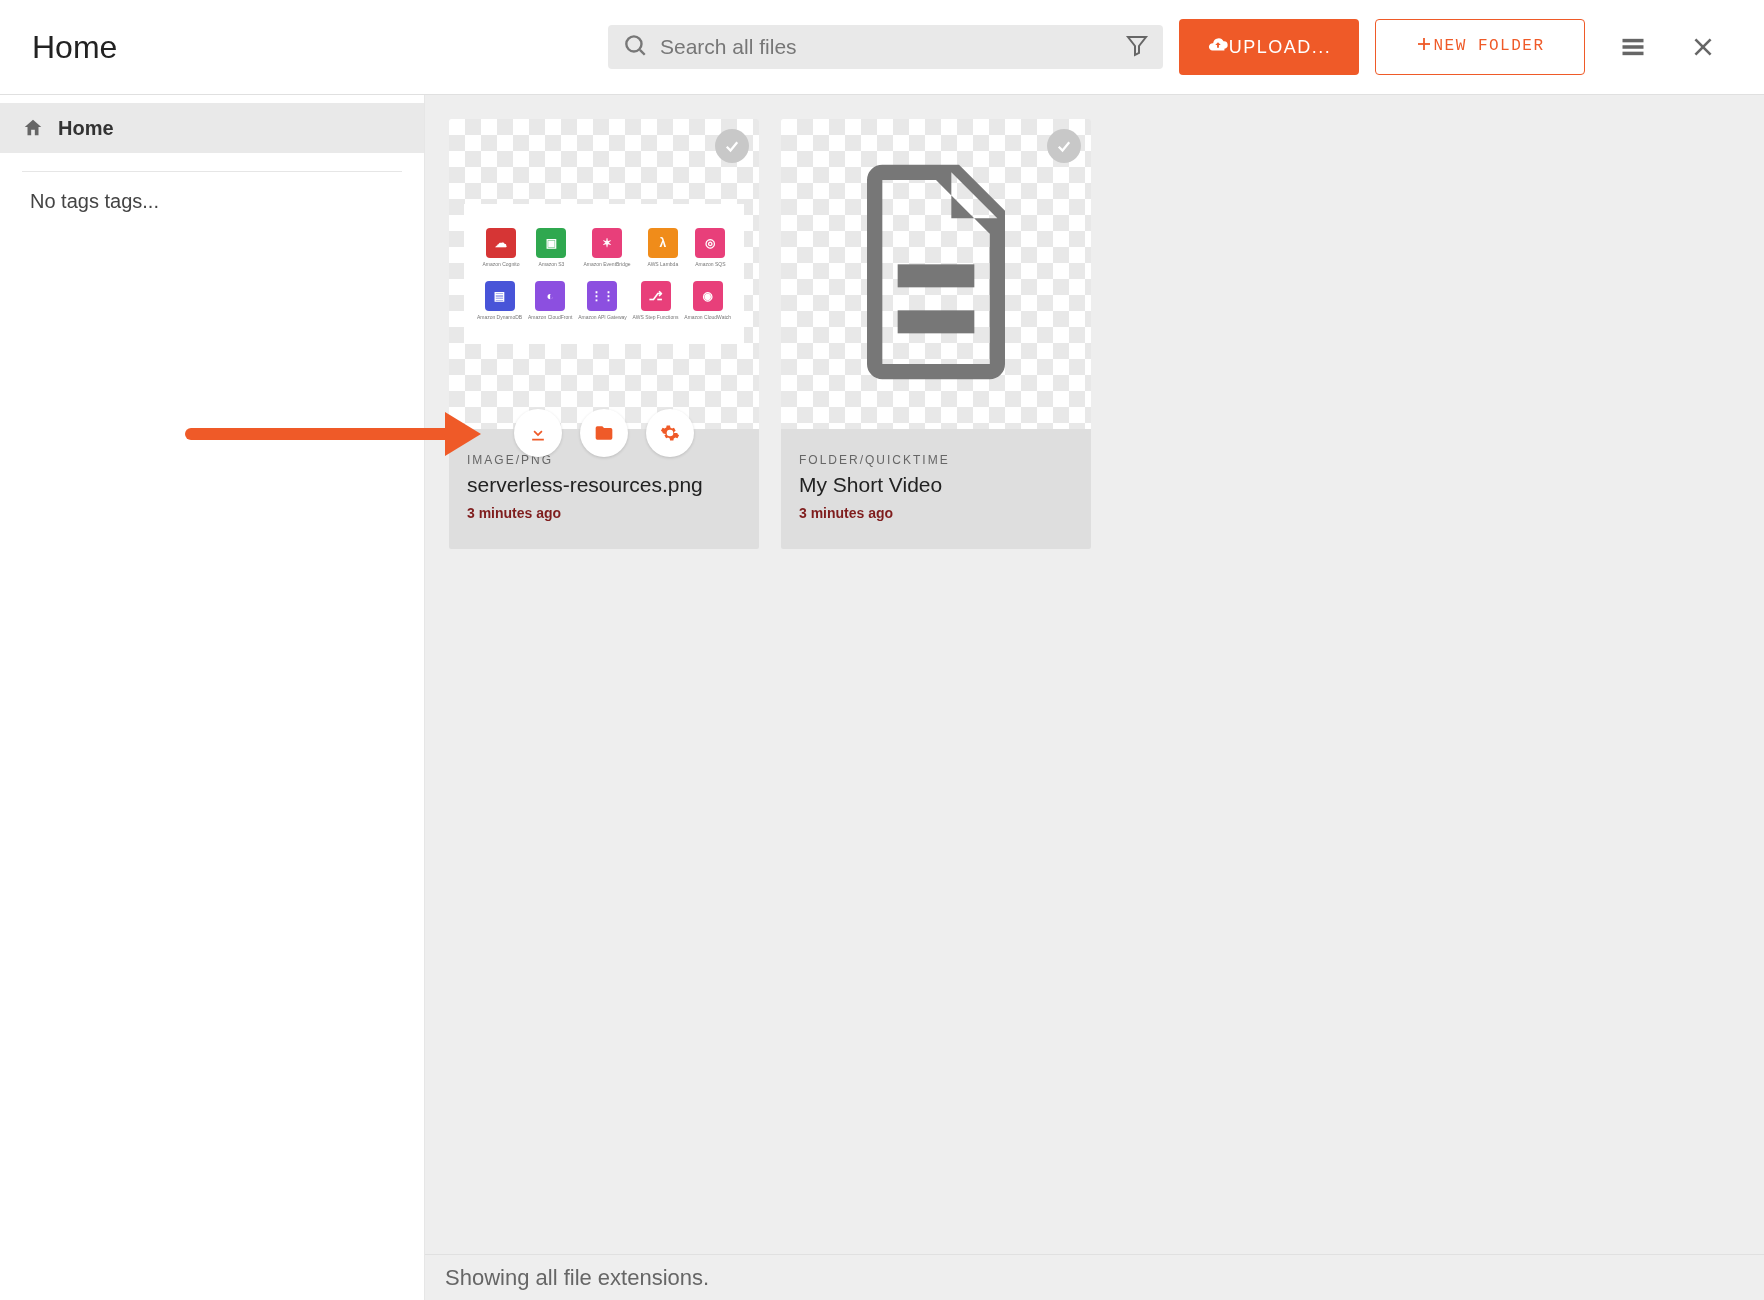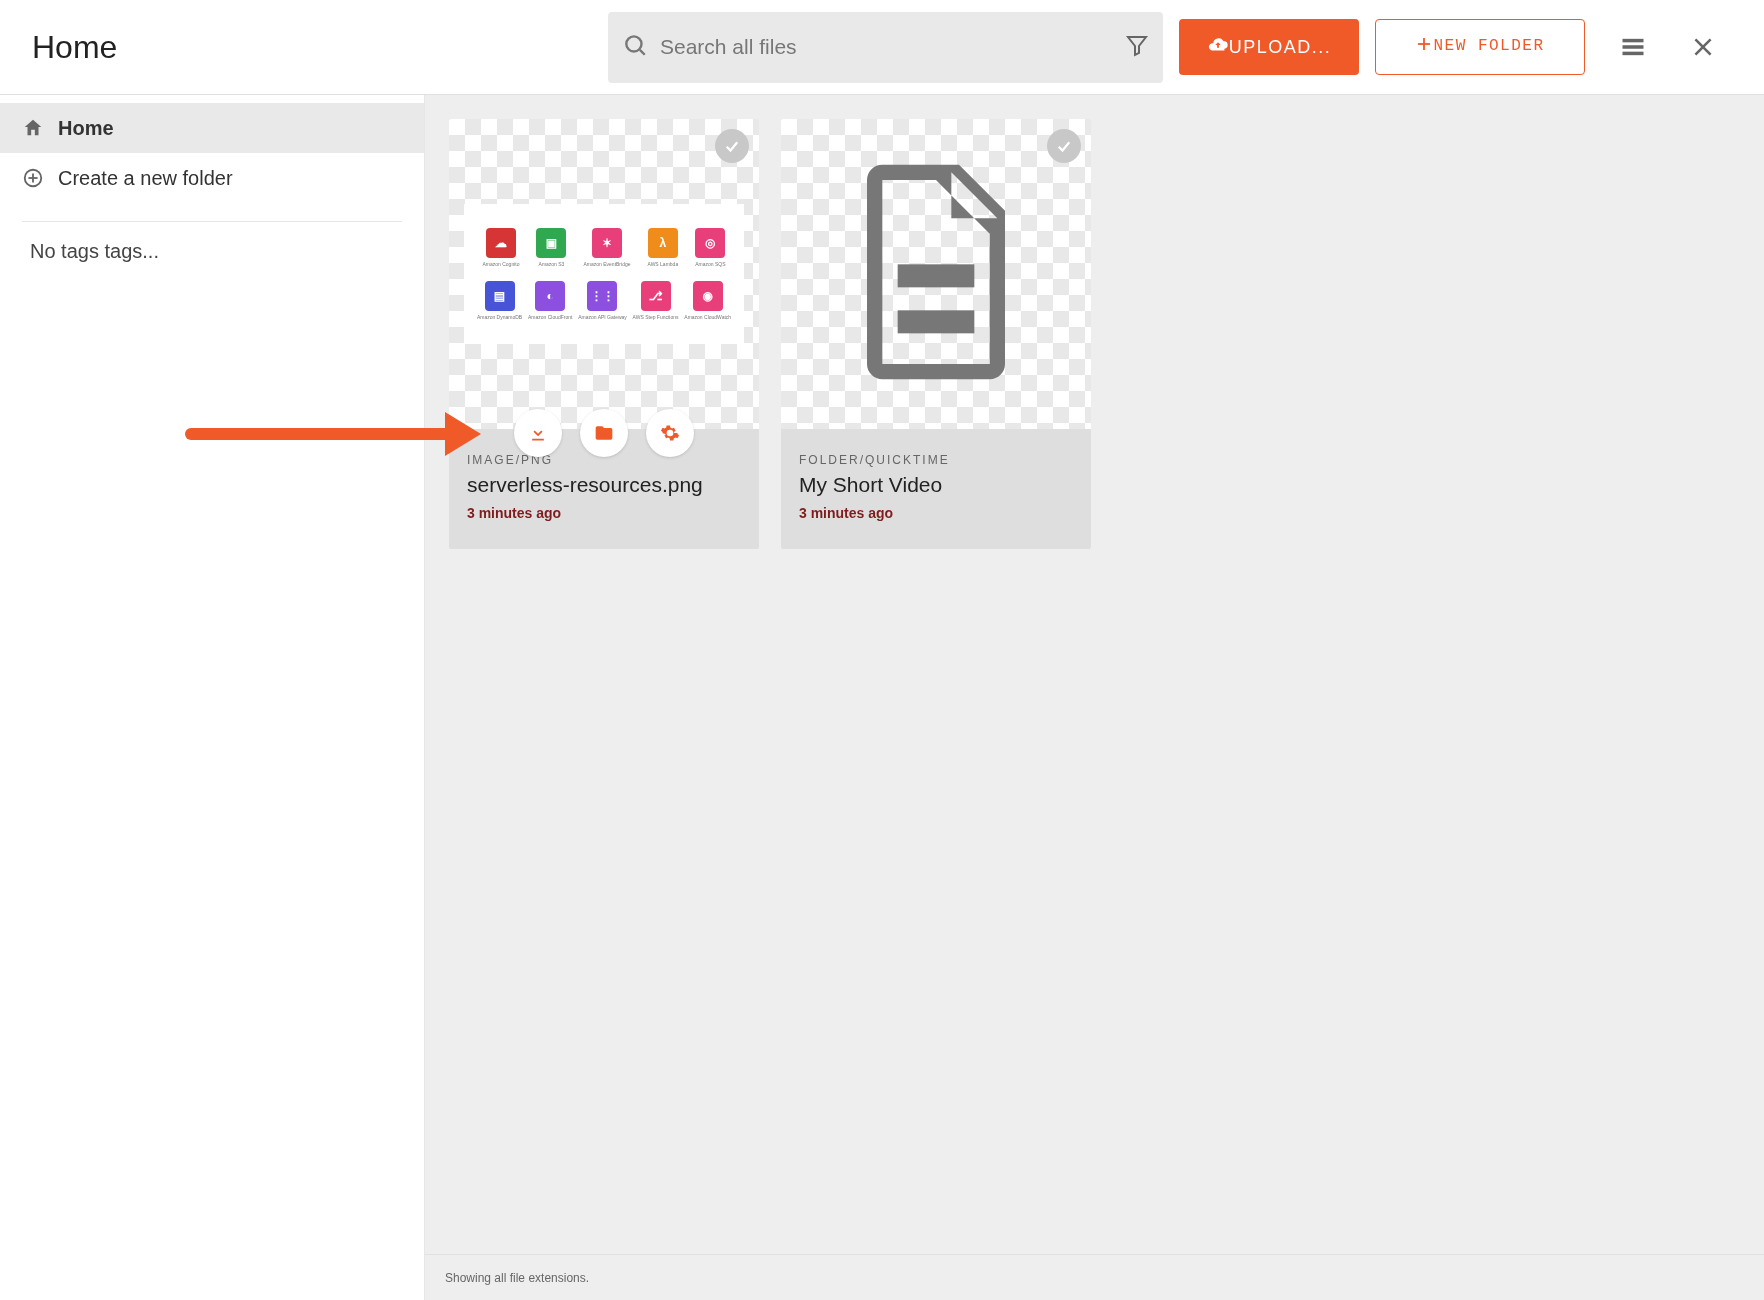--- a/index.html
+++ b/index.html
@@ -20,21 +20,21 @@
     font-weight: 400;
     color: #222;
     flex: 0 0 auto;
     width: 560px;
   }
   .searchbar {
     display: flex;
     align-items: center;
     background: #e9e9e9;
     border-radius: 4px;
-    height: 71px;
+    height: 44px;
     padding: 15px 14px;
     flex: 0 0 555px;
     position: relative;
   }
   .searchbar .search-icon { color: #777; margin-right: 12px; }
   .searchbar input {
     flex: 1;
     border: none;
     background: transparent;
     font-size: 21px;
@@ -196,21 +196,21 @@
   .c-magenta{ background:#e83f7a; }
   .c-blue   { background:#4854d8; }
   .c-purple { background:#8c4fe0; }
 
   .footer {
     position: absolute;
     left: 0; right: 0; bottom: 0;
     height: 46px;
     display: flex; align-items: center;
     padding-left: 20px;
-    font-size: 12px;
+    font-size: 22px;
     color: #666;
     border-top: 1px solid #e0e0e0;
     background: #eeeeee;
   }
 
   
   .annotation-arrow {
     position: absolute;
     top: 418px;
     left: 185px;
@@ -294,30 +294,20 @@
 
   <div class="sidebar">
     <div class="side-row active">
       <span class="icon">
         <svg width="22" height="22" viewBox="0 0 24 24" fill="currentColor">
             <path d="M12 3l9 8h-3v9h-4v-6h-4v6H6v-9H3l9-8z"></path>
           </svg>
       </span>
       <span>Home</span>
     </div>
-    <div class="side-row">
-      <span class="icon">
-        <svg width="22" height="22" viewBox="0 0 24 24" fill="none" stroke="currentColor" stroke-width="2">
-            <circle cx="12" cy="12" r="9"></circle>
-            <line x1="12" y1="7" x2="12" y2="17"></line>
-            <line x1="7" y1="12" x2="17" y2="12"></line>
-          </svg>
-      </span>
-      <span>Create a new folder</span>
-    </div>
     <div class="side-divider"></div>
     <div class="side-note">No tags tags...</div>
   </div>
 
   <div class="main">
     <div class="tiles">
 
       <div class="tile">
         <div class="tile-thumb">
           <div class="tile-check">

